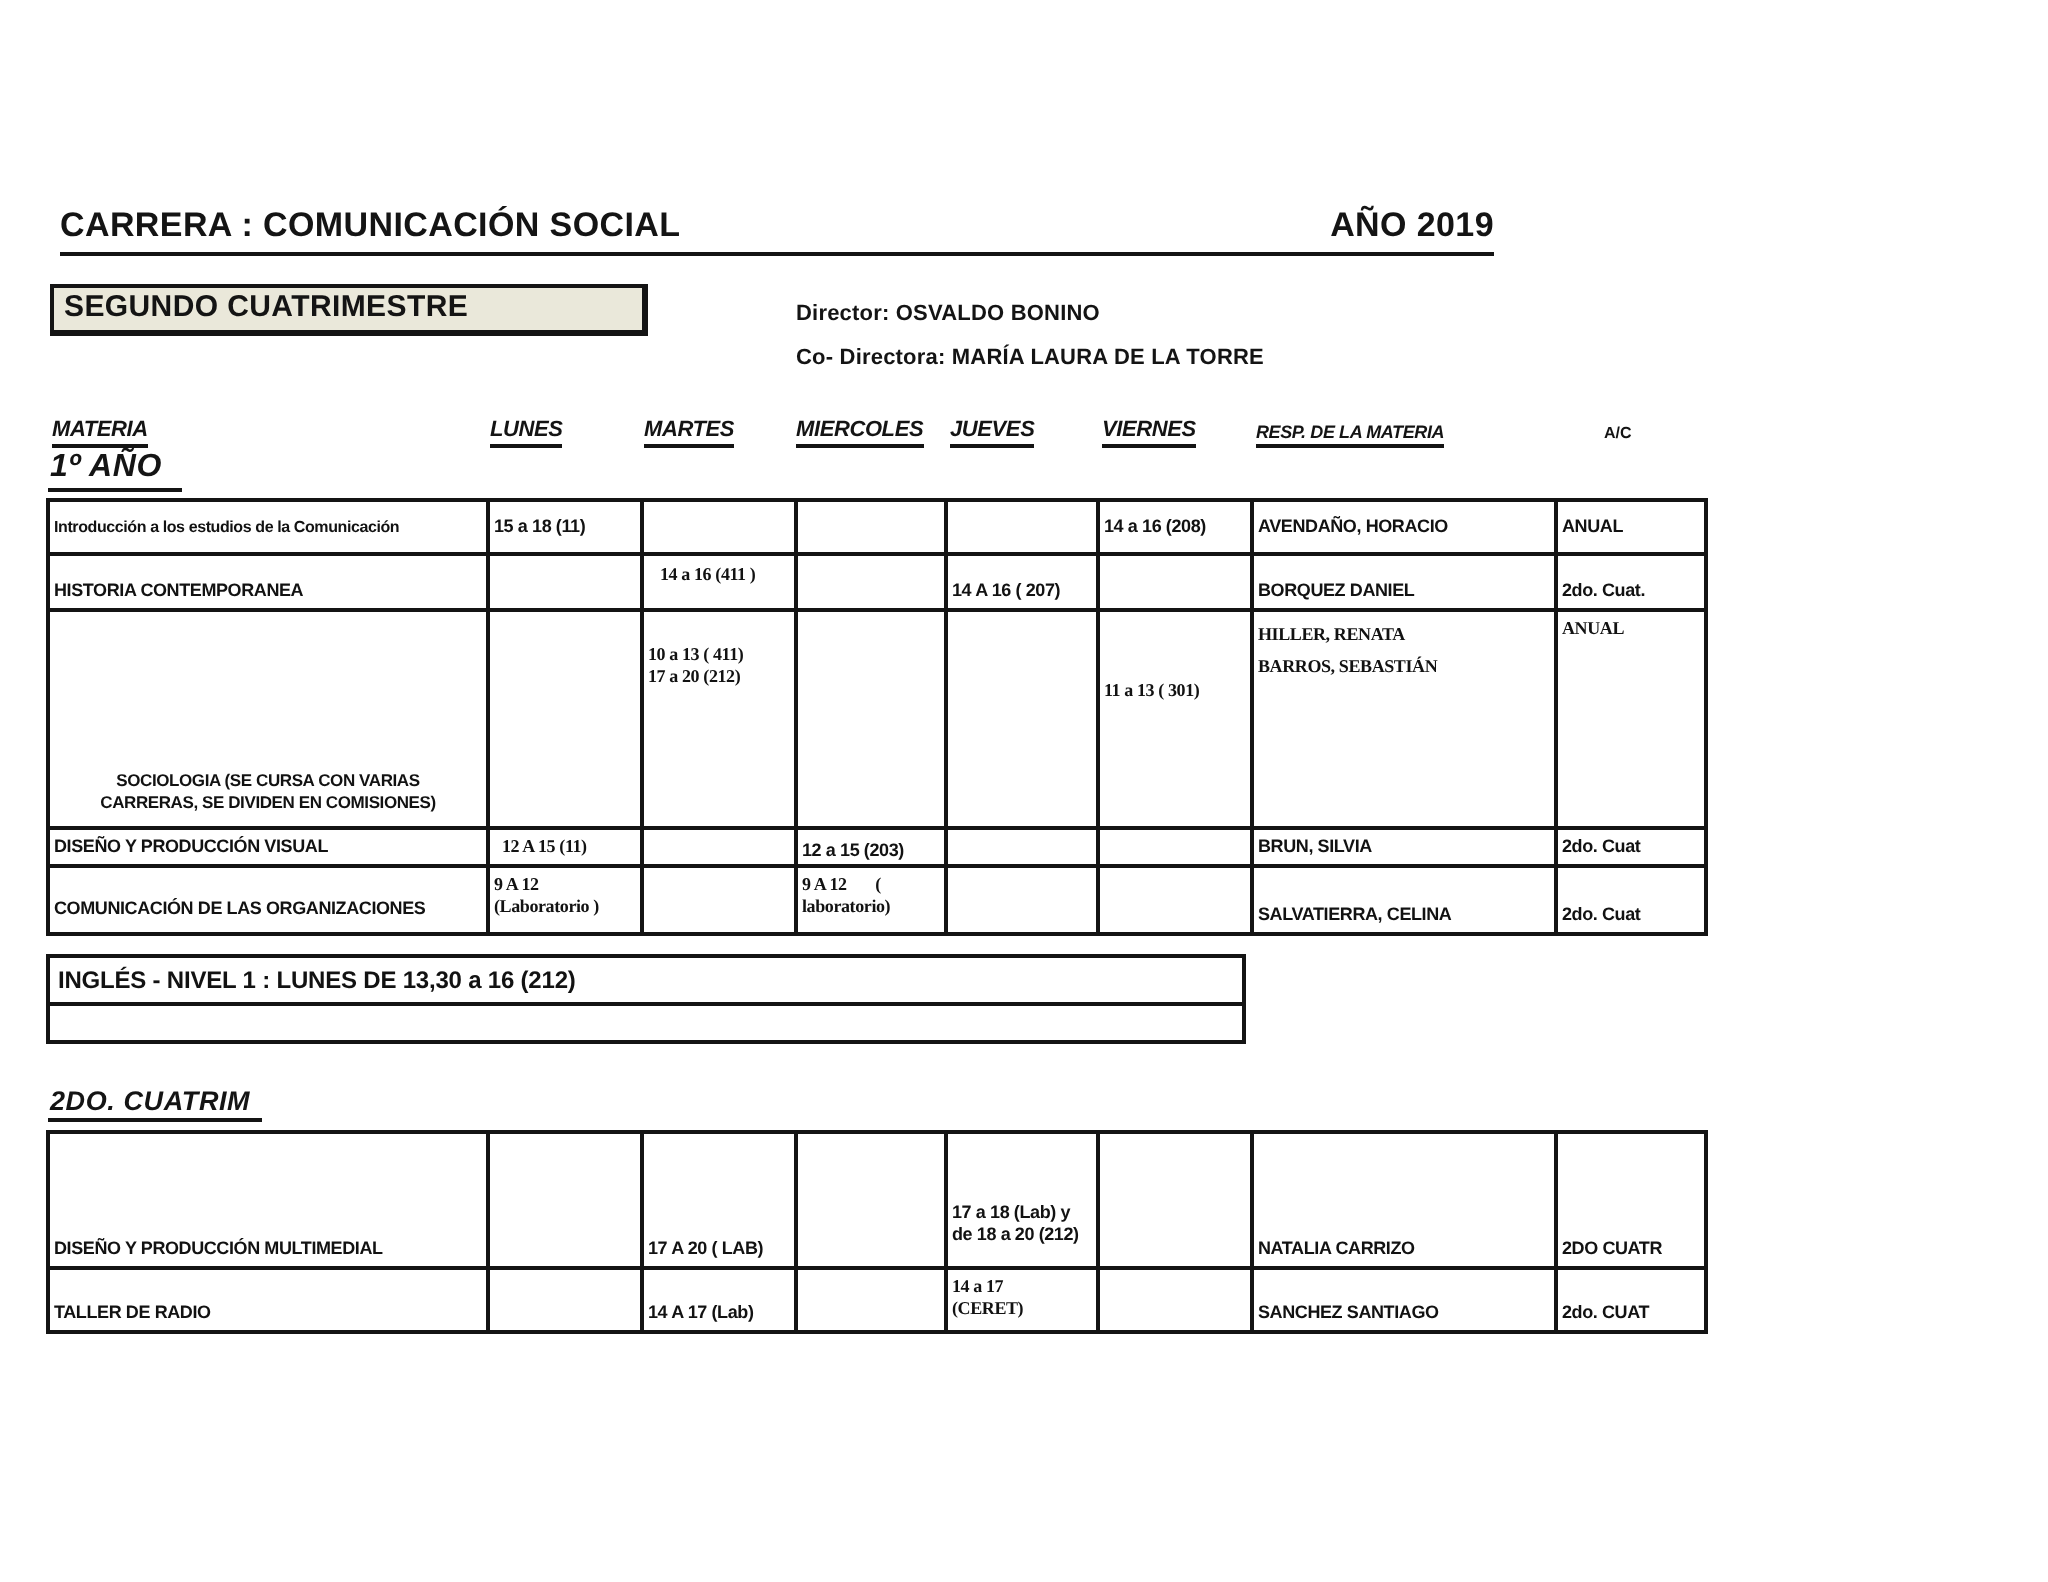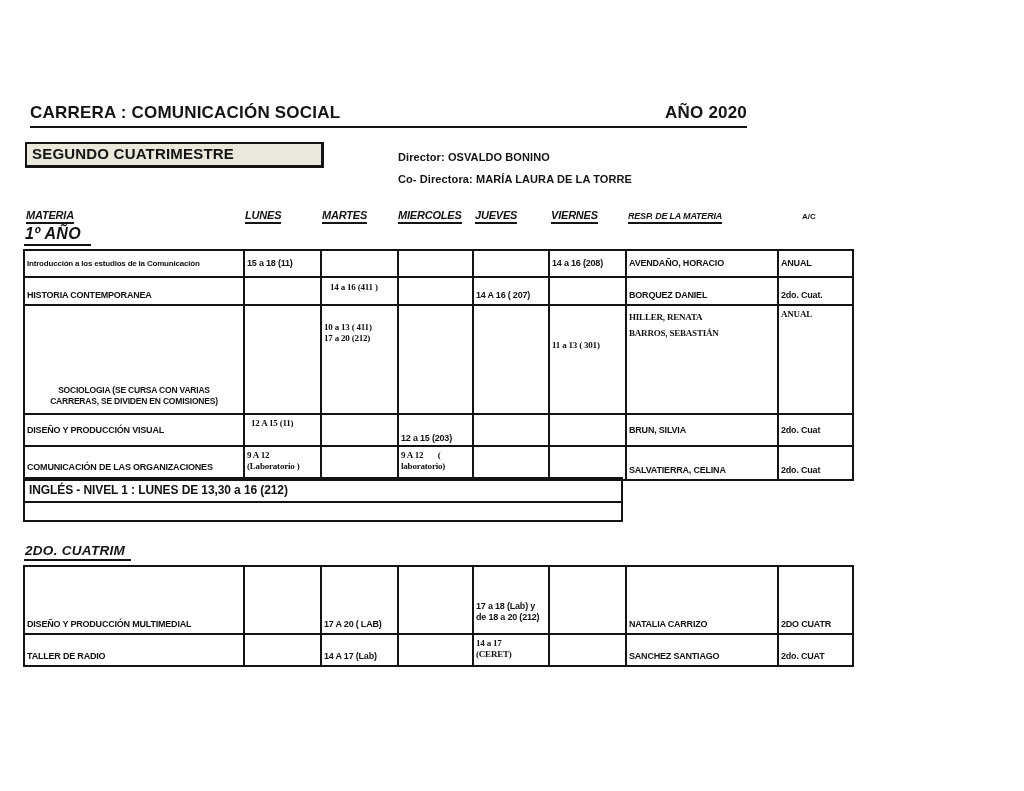--- a/index.html
+++ b/index.html
@@ -54,21 +54,21 @@
   .lh16{line-height:16px;}
   .split{height:103px;display:flex;flex-direction:column;justify-content:flex-start;
          padding:15px 0 7px 0;box-sizing:border-box;}
   .ingles-table td{font-size:12px;letter-spacing:-.1px;padding:1px 4px;}
 </style>
 </head>
 <body>
 
 <div class="abs title-line">
   <span>CARRERA : COMUNICACIÓN SOCIAL</span>
-  <span>AÑO 2020</span>
+  <span>AÑO 2019</span>
 </div>
 
 <div class="abs semester-box">
   <span>SEGUNDO CUATRIMESTRE</span>
 </div>
 
 <div class="abs director-line" style="left:398px;top:151px;">Director: OSVALDO BONINO</div>
 <div class="abs director-line" style="left:398px;top:173px;">Co- Directora: MARÍA LAURA DE LA TORRE</div>
 
 <div class="abs colhead" style="left:26px;top:209px;">MATERIA</div>
@@ -124,21 +124,21 @@
         <span>17 a 20 (212)</span>
       </div>
     </td>
     <td></td>
     <td></td>
     <td class="vt pt34">11 a 13 ( 301)</td>
     <td class="vt pt3 pre lh16">HILLER, RENATA
 BARROS, SEBASTIÁN</td>
     <td class="vt pt3">ANUAL</td>
   </tr>
-  <tr style="height:32px">
+  <tr style="height:19px">
     <td>DISEÑO Y PRODUCCIÓN VISUAL</td>
     <td class="vt pt3" style="padding-left:6px;">12 A 15 (11)</td>
     <td></td>
     <td class="vb">12 a 15 (203)</td>
     <td></td>
     <td></td>
     <td>BRUN, SILVIA</td>
     <td>2do. Cuat</td>
   </tr>
   <tr style="height:34px">

